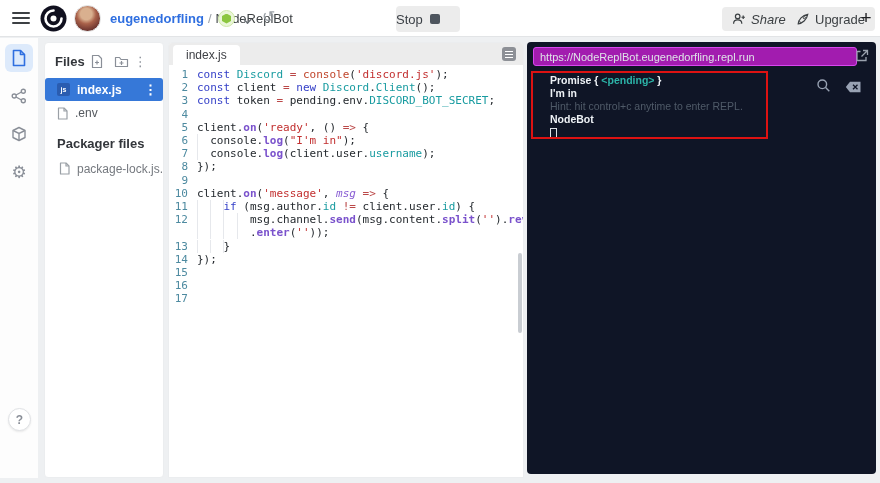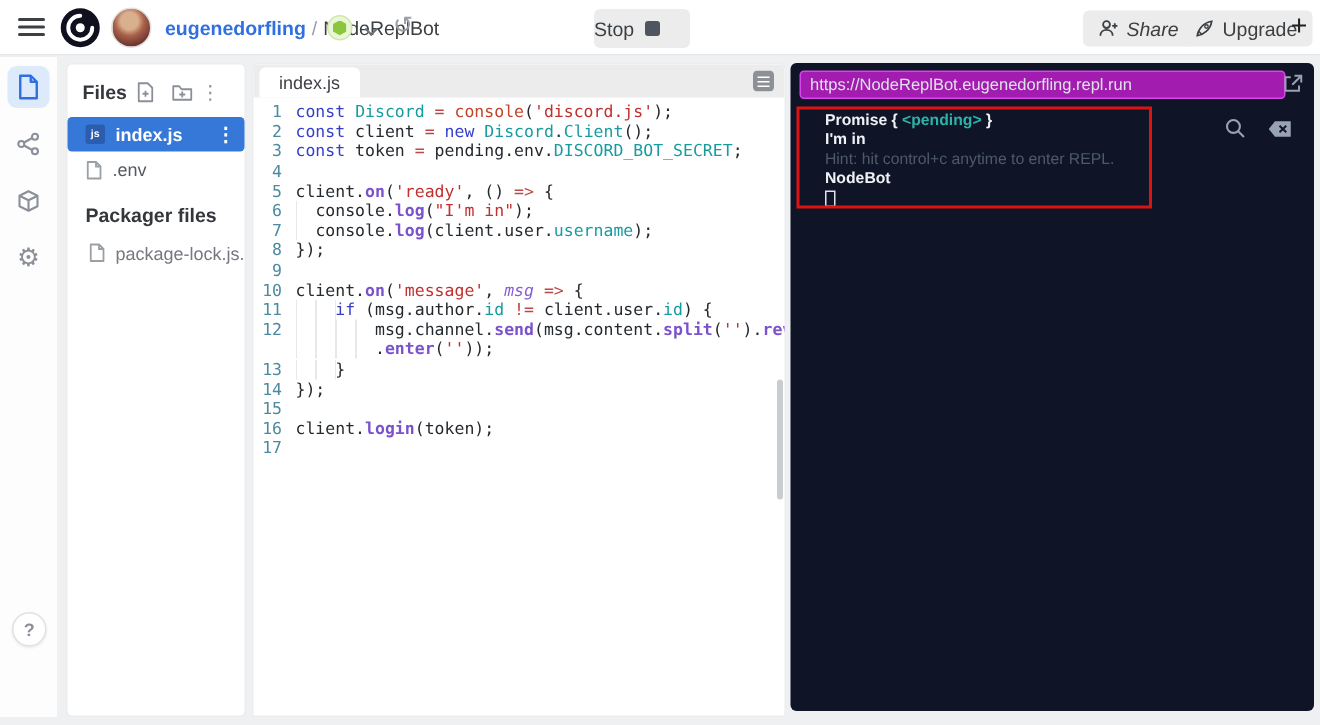--- a/index.html
+++ b/index.html
@@ -251,21 +251,21 @@
       <div class="code-row"><span class="ln">7</span><span class="code"><span class="indent-guide">  </span><span class="tk-pl">console.</span><span class="tk-fn">log</span><span class="tk-pl">(client.user.</span><span class="tk-ty">username</span><span class="tk-pl">);</span></span></div>
       <div class="code-row"><span class="ln">8</span><span class="code"><span class="tk-pl">});</span></span></div>
       <div class="code-row"><span class="ln">9</span><span class="code">&nbsp;</span></div>
       <div class="code-row"><span class="ln">10</span><span class="code"><span class="tk-pl">client.</span><span class="tk-fn">on</span><span class="tk-pl">(</span><span class="tk-st">'message'</span><span class="tk-pl">, </span><span class="tk-arg">msg</span><span class="tk-pl"> </span><span class="tk-op">=&gt;</span><span class="tk-pl"> {</span></span></div>
       <div class="code-row"><span class="ln">11</span><span class="code"><span class="indent-guide">    </span><span class="tk-kw">if</span><span class="tk-pl"> (msg.author.</span><span class="tk-ty">id</span><span class="tk-pl"> </span><span class="tk-op">!=</span><span class="tk-pl"> client.user.</span><span class="tk-ty">id</span><span class="tk-pl">) {</span></span></div>
       <div class="code-row"><span class="ln">12</span><span class="code"><span class="indent-guide">        </span><span class="tk-pl">msg.channel.</span><span class="tk-fn">send</span><span class="tk-pl">(msg.content.</span><span class="tk-fn">split</span><span class="tk-pl">(</span><span class="tk-st">''</span><span class="tk-pl">).</span><span class="tk-fn">reverse</span></span></div>
       <div class="code-row"><span class="ln"></span><span class="code"><span class="indent-guide">        </span><span class="tk-pl">.</span><span class="tk-fn">enter</span><span class="tk-pl">(</span><span class="tk-st">''</span><span class="tk-pl">));</span></span></div>
       <div class="code-row"><span class="ln">13</span><span class="code"><span class="indent-guide">    </span><span class="tk-pl">}</span></span></div>
       <div class="code-row"><span class="ln">14</span><span class="code"><span class="tk-pl">});</span></span></div>
       <div class="code-row"><span class="ln">15</span><span class="code">&nbsp;</span></div>
-      <div class="code-row"><span class="ln">16</span><span class="code"><span class="tk-pl">client.</span><span class="tk-fn">login</span><span class="tk-pl">(token);</span></span></div>
+      <div class="code-row"><span class="ln">16</span></div>
       <div class="code-row"><span class="ln">17</span><span class="code">&nbsp;</span></div>
     </div>
   <div class="ed-scrollbar"></div>
 </div>
 
 <div class="console-card">
   <input class="url-bar" readonly="" value="https://NodeReplBot.eugenedorfling.repl.run" style="">
   <span class="extlink">
     <svg width="16" height="16" viewBox="0 0 16 16">
       <path d="M6.5 3.5 h-3.5 v9 h9 v-3.5" fill="none" stroke="#9aa2ae" stroke-width="1.3"></path>

